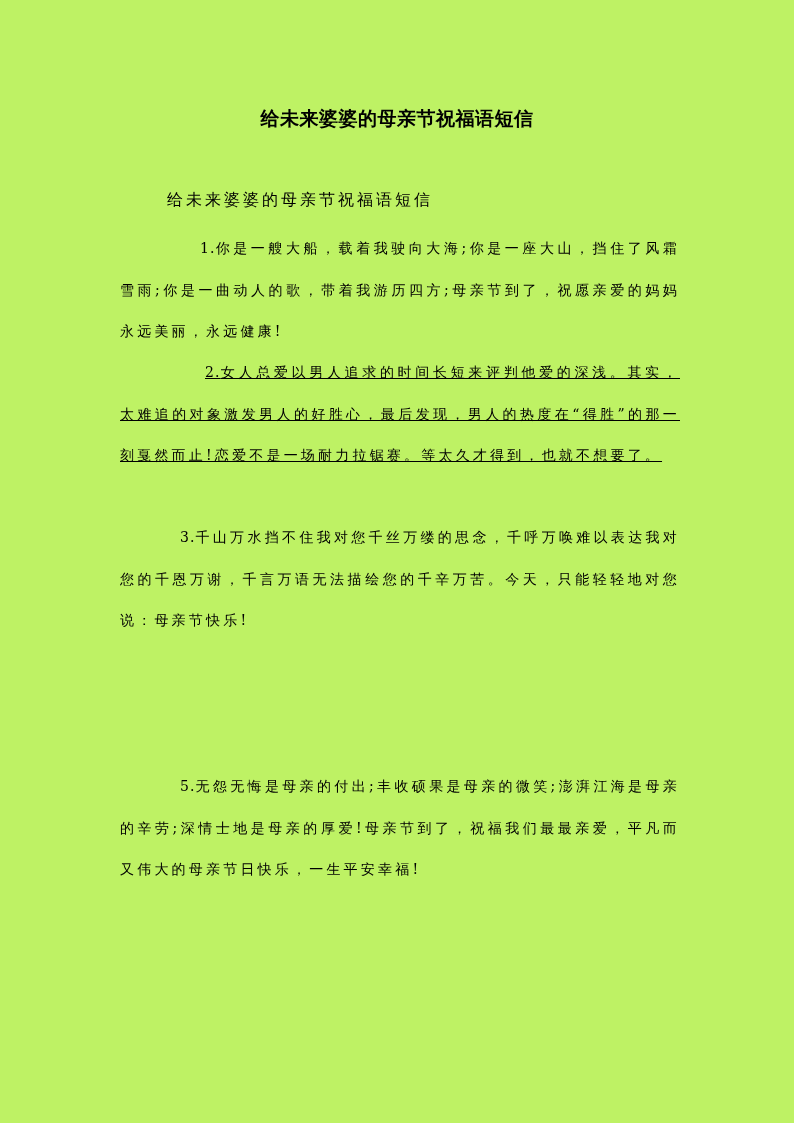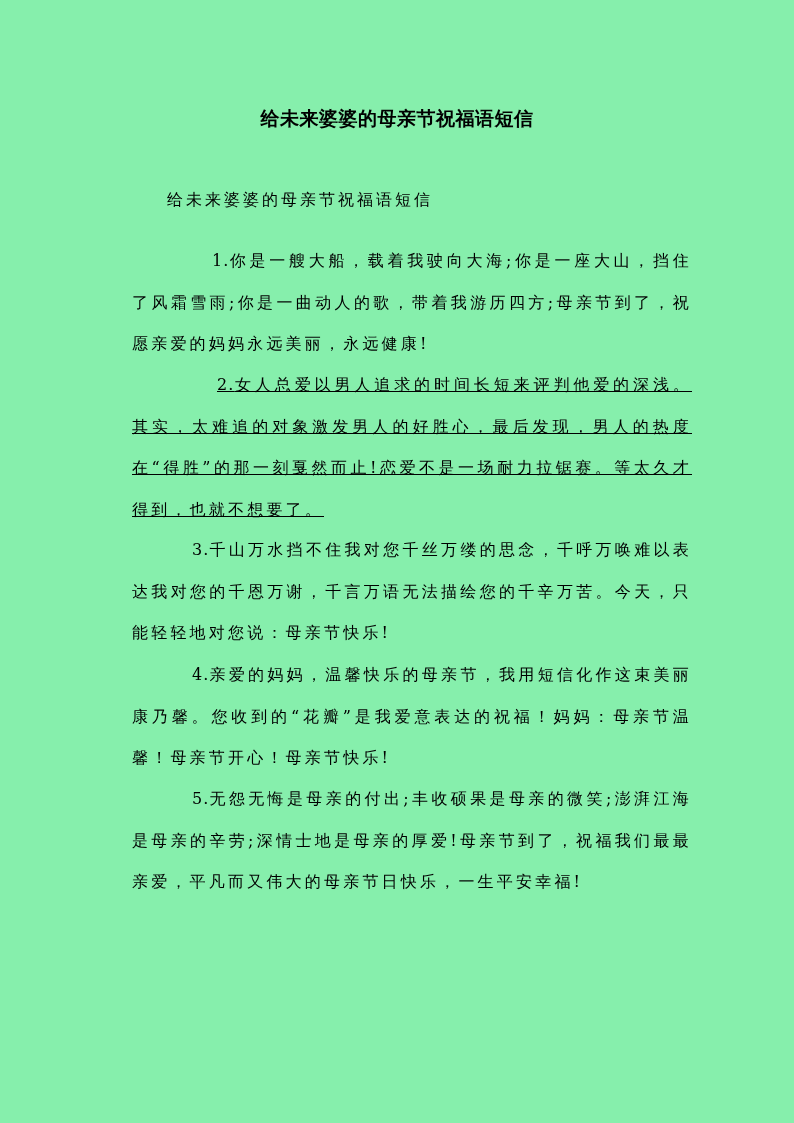--- a/index.html
+++ b/index.html
@@ -1,20 +1,20 @@
 <!DOCTYPE html>
 <html><head>
   <meta charset="utf-8">
   <style>
     html, body { margin: 0; padding: 0; background: #ffffff; }
     body { width: 794px; height: 1123px; position: relative; overflow: hidden; font-family: "DejaVu Serif", "Liberation Serif", serif; color: #000; }
-    .page { position: absolute; left: 0; top: 0; width: 794px; height: 1123px; background: #86efac; }
+    .page { position: absolute; left: 0; top: 0; width: 794px; height: 1123px; background: #bef264; }
     .title { position: absolute; top: 104px; left: 0; width: 794px; text-align: center; font-size: 19px; font-weight: bold; letter-spacing: 0.5px; line-height: 28px; }
     .subtitle { position: absolute; top: 188px; left: 167px; font-size: 16px; line-height: 24px; letter-spacing: 3px; white-space: nowrap; }
-    .para { position: absolute; left: 120px; width: 560px; font-size: 16px; line-height: 41.5px; letter-spacing: 3.2px; text-align: justify; margin: 12px; }
+    .para { position: absolute; left: 120px; width: 560px; font-size: 14px; line-height: 41.5px; letter-spacing: 3.2px; text-align: justify; margin: 0; }
     .para .num { letter-spacing: 1px; }
     #p1 { top: 228px; text-indent: 80px; }
     #p2 { top: 352px; text-indent: 85px; text-decoration: underline; }
     #p3 { top: 517px; text-indent: 60px; }
     #p4 { top: 642px; text-indent: 60px; }
     #p5 { top: 766px; text-indent: 60px; }
     #p6 { top: 890px; text-indent: 60px; }
   </style>
 </head>
 <body>
@@ -22,17 +22,16 @@
 <div class="page">
   <div class="title">给未来婆婆的母亲节祝福语短信</div>
   <div class="subtitle">给未来婆婆的母亲节祝福语短信</div>
 
   <p class="para" id="p1"><span class="num">1.</span><span>你是一艘大船，载着我驶向大海;你是一座大山，挡住了风霜雪雨;你是一曲动人的歌，带着我游历四方;母亲节到了，祝愿亲爱的妈妈永远美丽，永远健康!</span></p>
 
   <p class="para" id="p2"><span class="num">2.</span><span>女人总爱以男人追求的时间长短来评判他爱的深浅。其实，太难追的对象激发男人的好胜心，最后发现，男人的热度在“得胜”的那一刻戛然而止!恋爱不是一场耐力拉锯赛。等太久才得到，也就不想要了。</span></p>
 
   <p class="para" id="p3"><span class="num">3.</span><span>千山万水挡不住我对您千丝万缕的思念，千呼万唤难以表达我对您的千恩万谢，千言万语无法描绘您的千辛万苦。今天，只能轻轻地对您说：母亲节快乐!</span></p>
 
-  <p class="para" id="p4"><span class="num">4.</span><span>亲爱的妈妈，温馨快乐的母亲节，我用短信化作这束美丽康乃馨。您收到的“花瓣”是我爱意表达的祝福！妈妈：母亲节温馨！母亲节开心！母亲节快乐!</span></p>
 
   <p class="para" id="p5"><span class="num">5.</span><span>无怨无悔是母亲的付出;丰收硕果是母亲的微笑;澎湃江海是母亲的辛劳;深情士地是母亲的厚爱!母亲节到了，祝福我们最最亲爱，平凡而又伟大的母亲节日快乐，一生平安幸福!</span></p>
 
 </div>
 
 </body></html>

